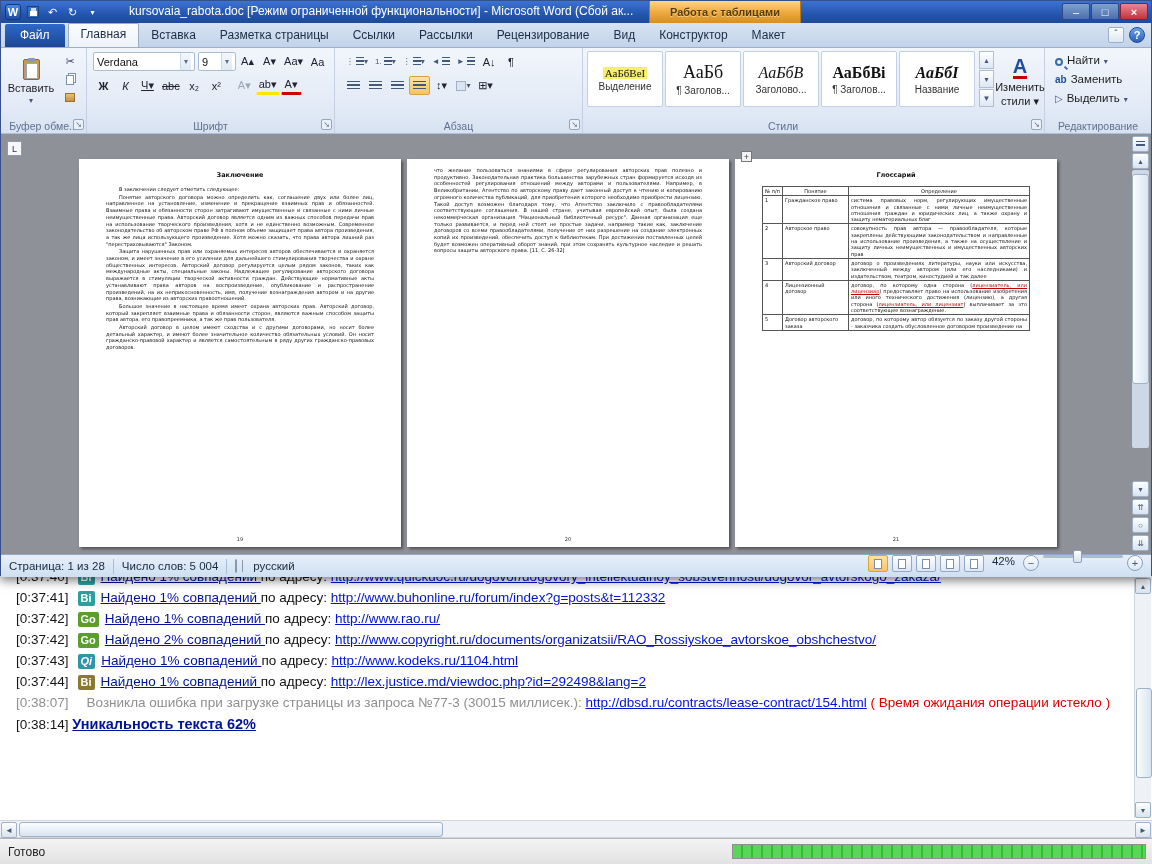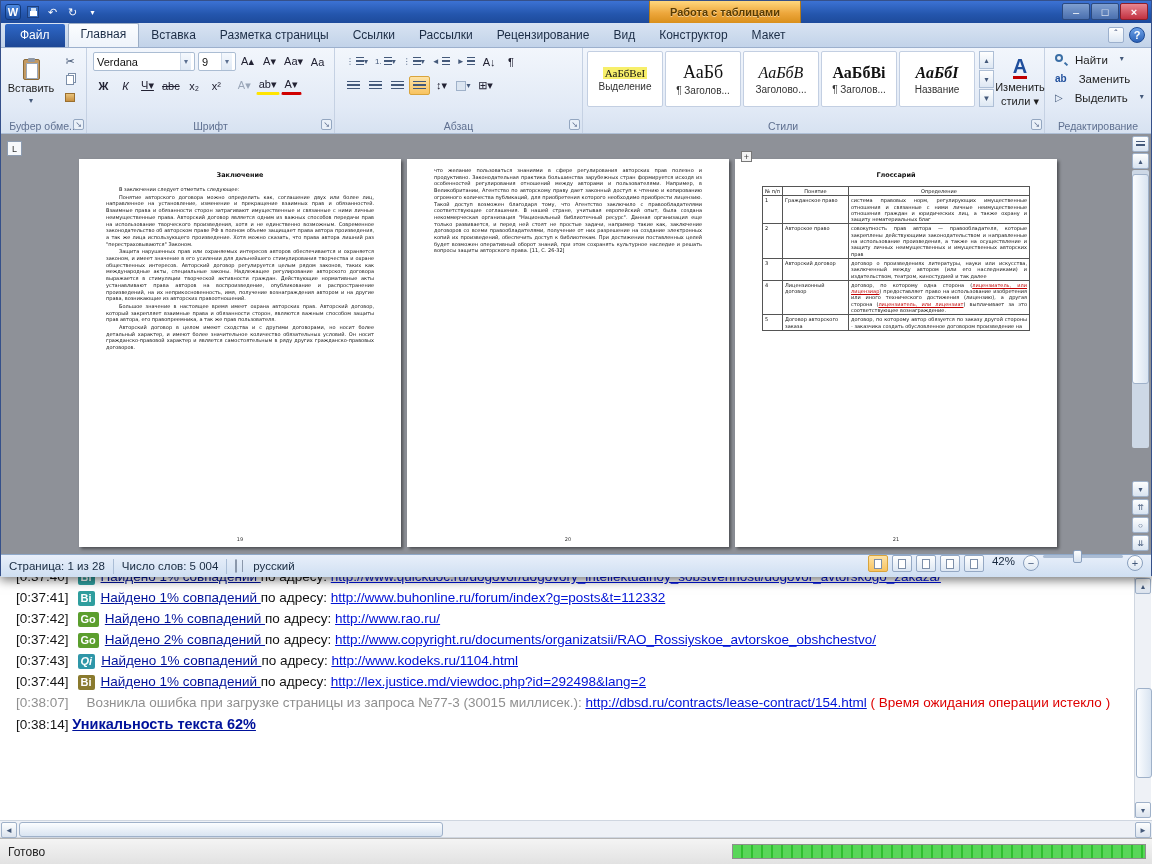--- a/index.html
+++ b/index.html
@@ -83,21 +83,21 @@
   .sty.p1 .prev{font-size:11px;background:#f7ef6a;padding:0 2px}
   .sty.p2 .prev{font-size:18px}
   .sty.p3 .prev{font-size:16px;font-style:italic}
   .sty.p4 .prev{font-size:16px;font-weight:bold}
   .sty.p5 .prev{font-size:16px;font-weight:bold;font-style:italic}
   .sty-strip{position:absolute;display:flex;flex-direction:column;gap:1px}
   .stripbtn{width:15px;height:18px;border:1px solid #aebfd6;background:linear-gradient(#fff,#dde7f3);
     font-size:8px;color:#44597a;display:flex;align-items:center;justify-content:center}
   .chg-ic{font-size:20px;font-weight:bold;color:#1f4e9c;border-bottom:3px solid #c00000;line-height:20px}
   
-  .erow{position:absolute;display:flex;align-items:flex-start;gap:12px;font-size:11.5px;color:#1e1e1e;white-space:nowrap}
+  .erow{position:absolute;display:flex;align-items:flex-end;gap:4px;font-size:11.5px;color:#1e1e1e;white-space:nowrap}
   .mag{width:8px;height:8px;border:2px solid #3a6ea5;border-radius:50%;position:relative}
   .mag::after{content:"";position:absolute;left:7px;top:7px;width:4px;height:2px;background:#3a6ea5;transform:rotate(45deg)}
   .ab-ic{color:#1f4e9c;font-size:10px;font-weight:bold}
   .sel-ic{color:#44597a;font-size:10px}
   .caret{font-size:8px;color:#44597a}
 
   
   .docarea{position:absolute;left:0;top:133px;width:100%;height:420px;background:#8e9198;overflow:hidden}
   .tabsel{position:absolute;left:6px;top:7px;width:15px;height:15px;background:#f6f8fb;border:1px solid #8c9bb0;
     font-size:9px;color:#333;text-align:center;line-height:14px}
@@ -194,20 +194,21 @@
         <div class="qbtn">
             <span>↶</span>
           </div>
         <div class="qbtn">
             <span>↻</span>
           </div>
         <div class="qbtn" style="font-size:8px">
             <span>▾</span>
           </div>
       </div>
+      <div class="tb-title">kursovaia_rabota.doc [Режим ограниченной функциональности]  -  Microsoft Word (Сбой ак...</div>
       <div class="ctx-header">Работа с таблицами</div>
       <div class="win-btns">
         <div class="wbtn">–</div>
         <div class="wbtn">□</div>
         <div class="wbtn close">×</div>
       </div>
     </div>
 
     <div class="tabrow">
       <div class="tabs">

